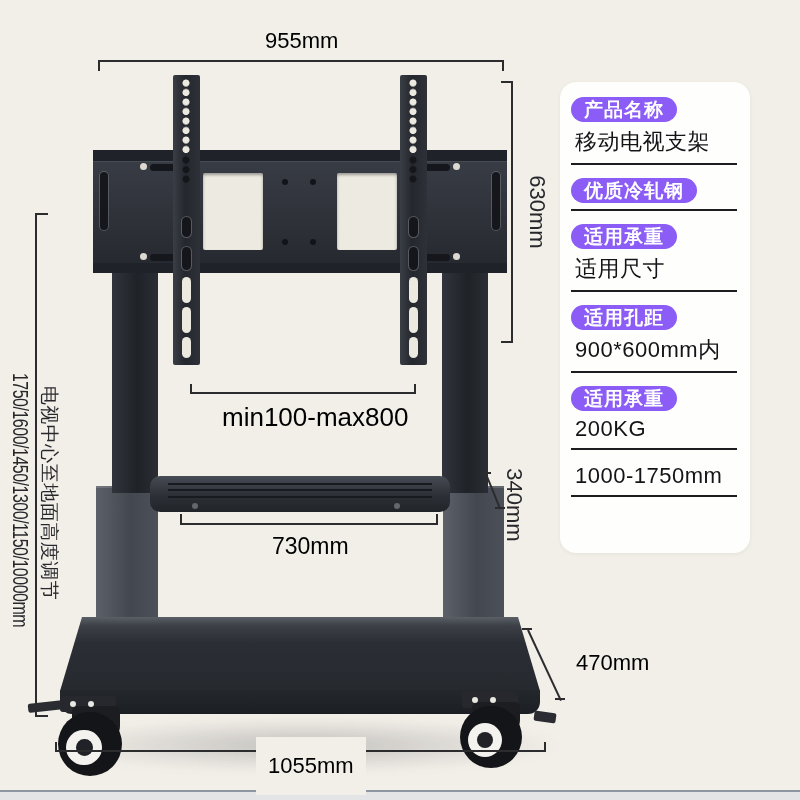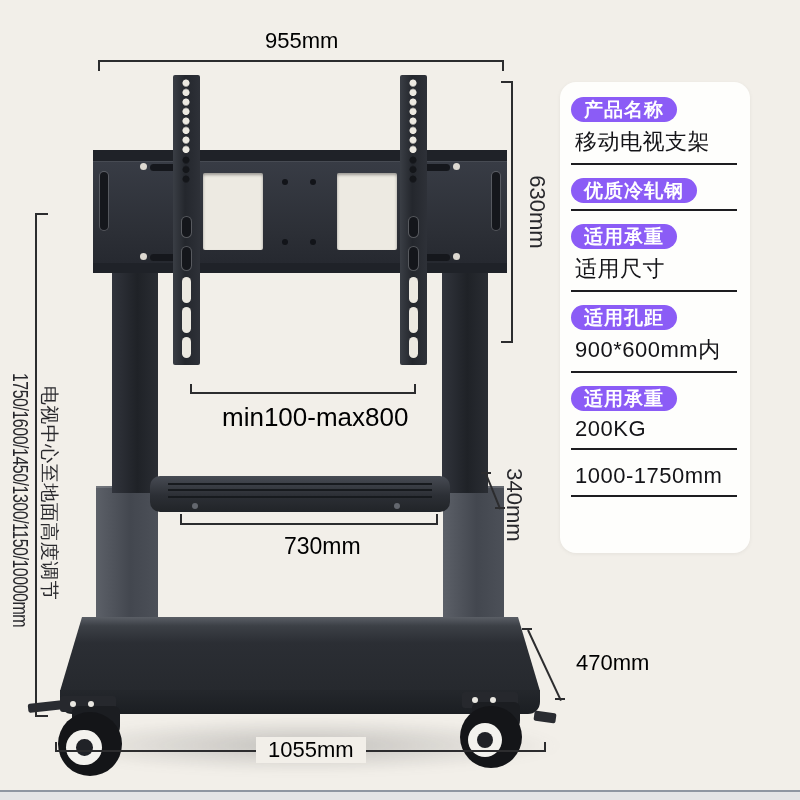--- a/index.html
+++ b/index.html
@@ -183,36 +183,36 @@
   <div class="vtext-cn z10" style="left:49px;top:493px;">电视中心至地面高度调节</div>
 
   <div class="dline z10" style="left:190px;top:392px;width:226px;height:2px;"></div>
   <div class="dline z10" style="left:190px;top:384px;width:2px;height:10px;"></div>
   <div class="dline z10" style="left:414px;top:384px;width:2px;height:10px;"></div>
   <div class="dtext z10" style="left:222px;top:402px;font-size:26px;">min100-max800</div>
 
   <div class="dline z10" style="left:180px;top:523px;width:258px;height:2px;"></div>
   <div class="dline z10" style="left:180px;top:514px;width:2px;height:11px;"></div>
   <div class="dline z10" style="left:436px;top:514px;width:2px;height:11px;"></div>
-  <div class="dtext z10" style="left:284px;top:533px;font-size:23px;">730mm</div>
+  <div class="dtext z10" style="left:272px;top:533px;font-size:23px;">730mm</div>
 
   <div class="dline z10" style="left:486px;top:473px;width:38px;height:2px;transform:rotate(68deg);transform-origin:0 50%;"></div>
   <div class="dline z10" style="left:481px;top:472px;width:10px;height:2px;"></div>
   <div class="dline z10" style="left:495px;top:507px;width:10px;height:2px;"></div>
   <div class="vtext z10" style="left:514px;top:505px;">340mm</div>
 
   <div class="dline z10" style="left:528px;top:629px;width:78px;height:2px;transform:rotate(65deg);transform-origin:0 50%;"></div>
   <div class="dline z10" style="left:522px;top:628px;width:10px;height:2px;"></div>
   <div class="dline z10" style="left:555px;top:698px;width:10px;height:2px;"></div>
   <div class="dtext z10" style="left:576px;top:650px;">470mm</div>
 
   <div class="dline z10" style="left:55px;top:750px;width:491px;height:2px;"></div>
   <div class="dline z10" style="left:55px;top:742px;width:2px;height:10px;"></div>
   <div class="dline z10" style="left:544px;top:742px;width:2px;height:10px;"></div>
-  <div class="dtext z10" style="left:256px;top:737px;background:#f2efe9;padding:0 12px;">1055mm</div>
+  <div class="dtext z10" style="left:256px;top:737px;background:#f2efe9;padding:16px 12px;">1055mm</div>
 
   <aside class="panel">
     <div class="spec-row">
       <span class="pill">产品名称</span>
       <div class="spec-value">移动电视支架</div>
       <div class="spec-underline"></div>
     </div>
     <div class="spec-row">
       <span class="pill">优质冷轧钢</span>
       <div class="spec-underline"></div>

